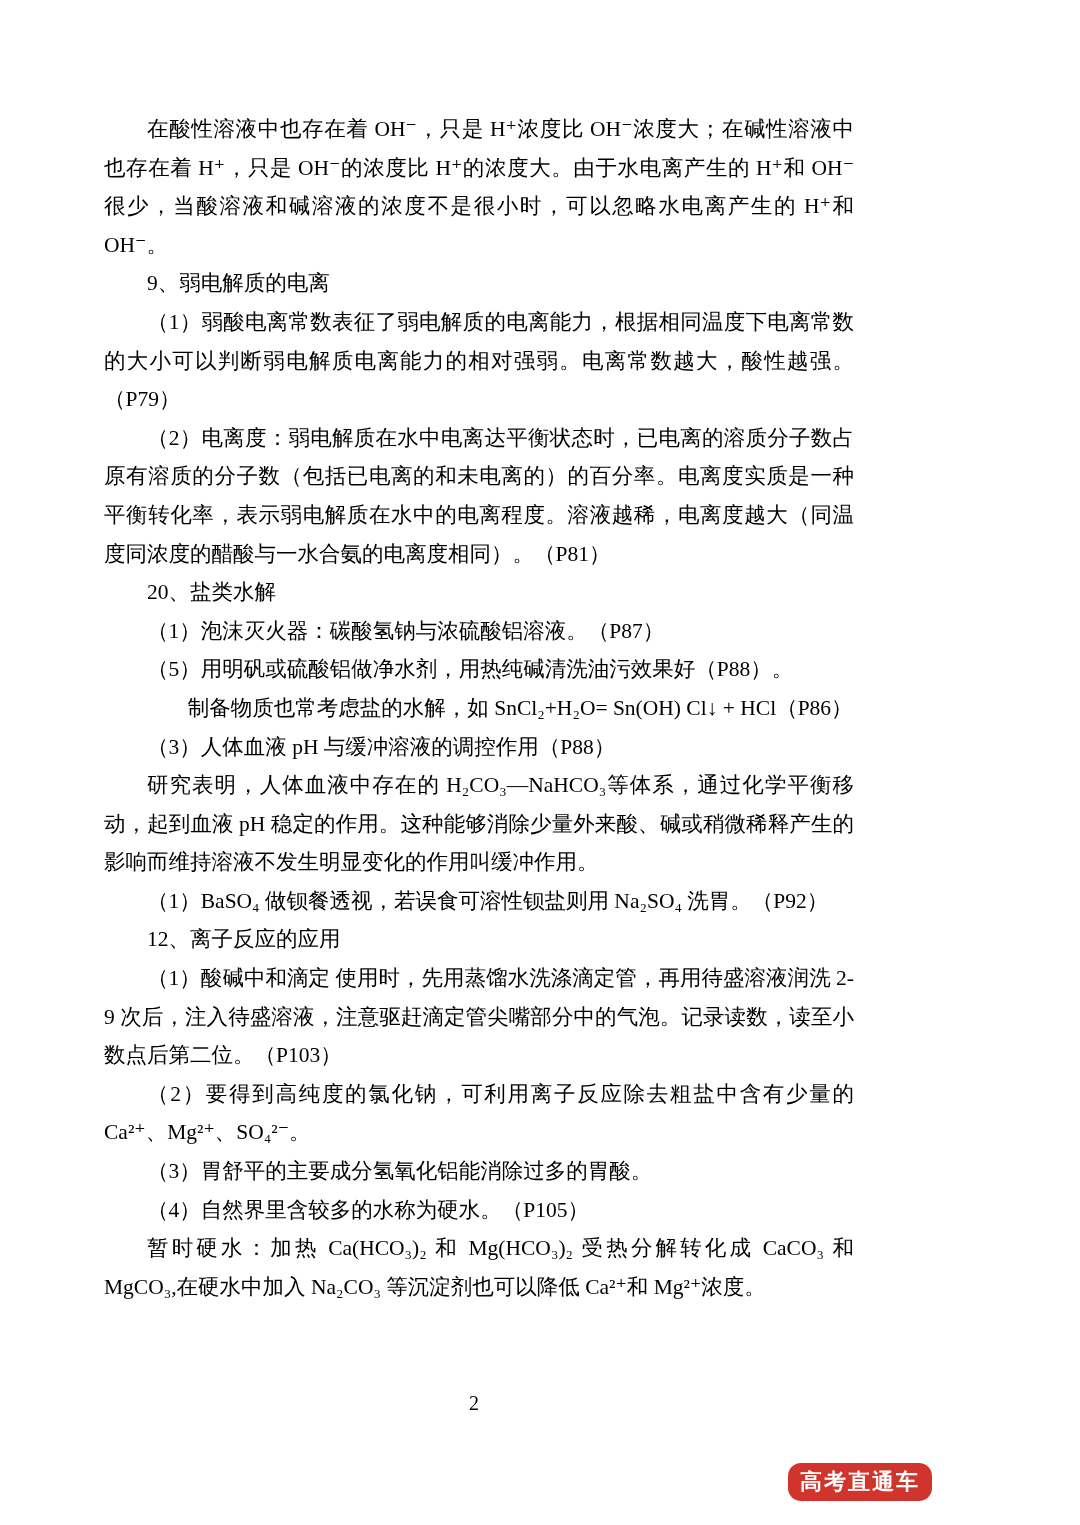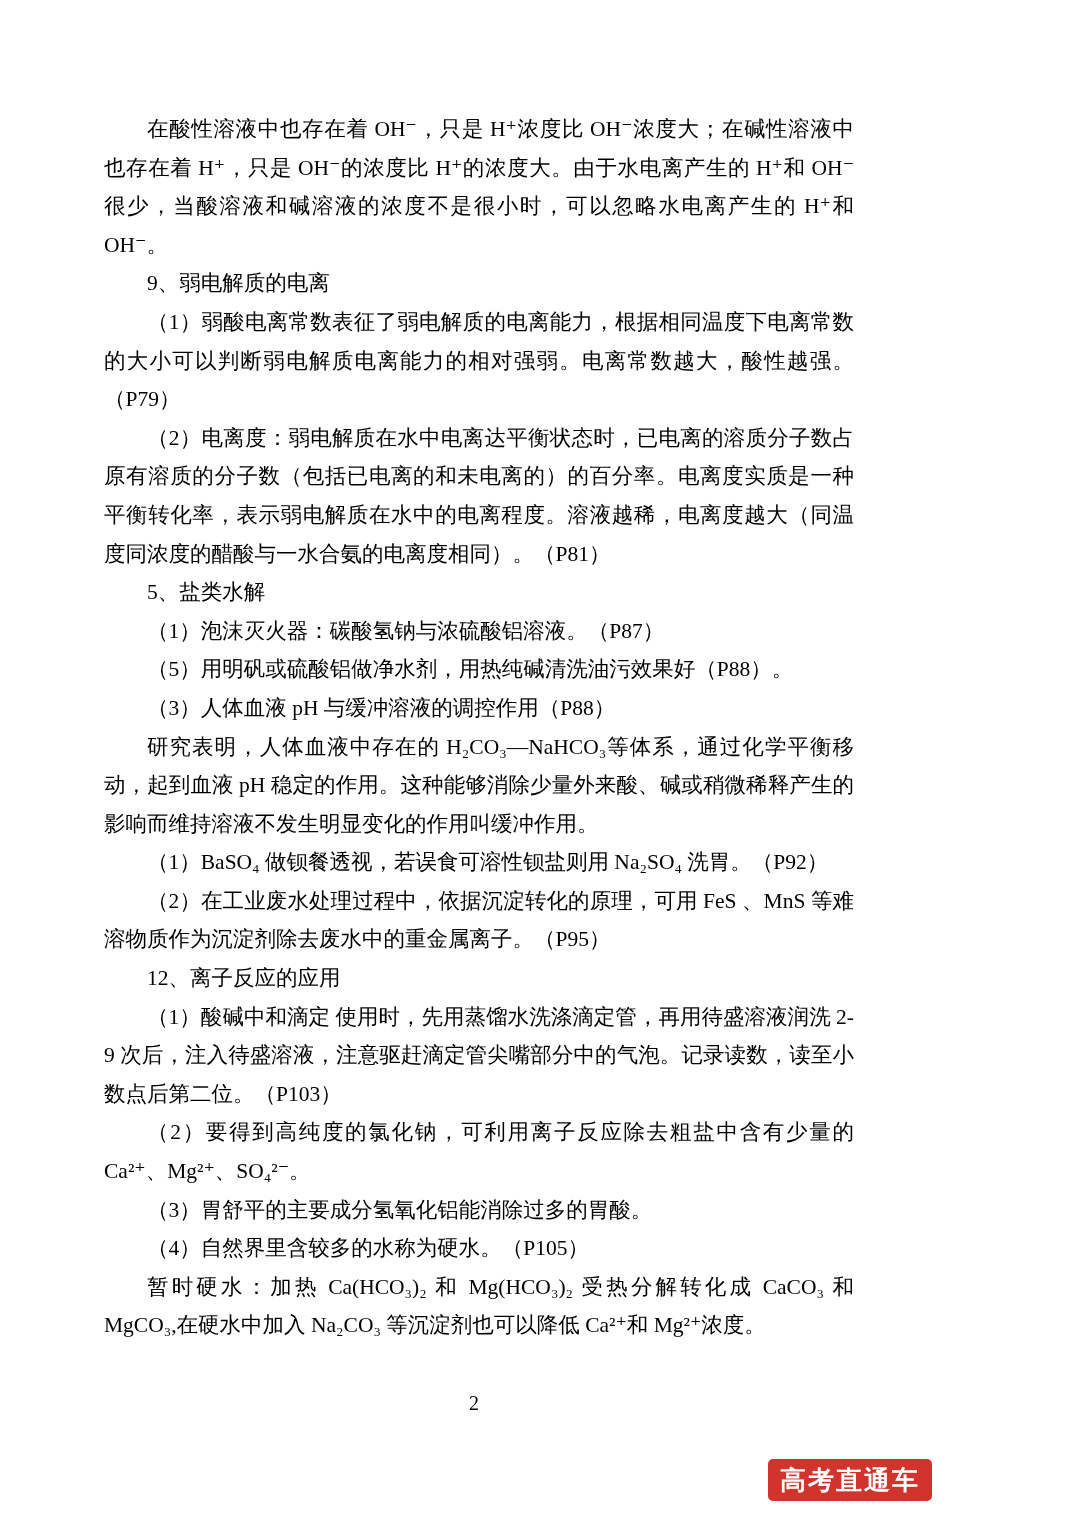--- a/index.html
+++ b/index.html
@@ -44,43 +44,43 @@
     font-family: "Liberation Serif", "DejaVu Serif", serif;
   }
   .watermark {
     position: absolute;
     right: 16px;
     bottom: 24px;
     background: #d0342c;
     color: #ffffff;
     font-family: "Liberation Sans", "DejaVu Sans", sans-serif;
     font-weight: bold;
-    font-size: 26px;
+    font-size: 22px;
     line-height: 1;
     padding: 8px 12px;
-    border-radius: 5px;
+    border-radius: 13px;
     letter-spacing: 2px;
   }
 </style>
 </head>
 <body>
 
 <div class="page">
   <div class="content">
     <p class="para">在酸性溶液中也存在着 OH⁻，只是 H⁺浓度比 OH⁻浓度大；在碱性溶液中也存在着 H⁺，只是 OH⁻的浓度比 H⁺的浓度大。由于水电离产生的 H⁺和 OH⁻很少，当酸溶液和碱溶液的浓度不是很小时，可以忽略水电离产生的 H⁺和 OH⁻。</p>
     <p class="para">9、弱电解质的电离</p>
     <p class="para">（1）弱酸电离常数表征了弱电解质的电离能力，根据相同温度下电离常数的大小可以判断弱电解质电离能力的相对强弱。电离常数越大，酸性越强。（P79）</p>
     <p class="para">（2）电离度：弱电解质在水中电离达平衡状态时，已电离的溶质分子数占原有溶质的分子数（包括已电离的和未电离的）的百分率。电离度实质是一种平衡转化率，表示弱电解质在水中的电离程度。溶液越稀，电离度越大（同温度同浓度的醋酸与一水合氨的电离度相同）。（P81）</p>
-    <p class="para">5、盐类水解</p>
+    <p class="para">20、盐类水解</p>
     <p class="para">（1）泡沫灭火器：碳酸氢钠与浓硫酸铝溶液。（P87）</p>
     <p class="para">（5）用明矾或硫酸铝做净水剂，用热纯碱清洗油污效果好（P88）。</p>
+    <p class="para indent-deep">制备物质也常考虑盐的水解，如 SnCl₂+H₂O= Sn(OH) Cl↓ + HCl（P86）</p>
     <p class="para">（3）人体血液 pH 与缓冲溶液的调控作用（P88）</p>
     <p class="para">研究表明，人体血液中存在的 H₂CO₃—NaHCO₃等体系，通过化学平衡移动，起到血液 pH 稳定的作用。这种能够消除少量外来酸、碱或稍微稀释产生的影响而维持溶液不发生明显变化的作用叫缓冲作用。</p>
     <p class="para">（1）BaSO₄ 做钡餐透视，若误食可溶性钡盐则用 Na₂SO₄ 洗胃。（P92）</p>
-    <p class="para">（2）在工业废水处理过程中，依据沉淀转化的原理，可用 FeS 、MnS 等难溶物质作为沉淀剂除去废水中的重金属离子。（P95）</p>
     <p class="para">12、离子反应的应用</p>
     <p class="para">（1）酸碱中和滴定 使用时，先用蒸馏水洗涤滴定管，再用待盛溶液润洗 2-9 次后，注入待盛溶液，注意驱赶滴定管尖嘴部分中的气泡。记录读数，读至小数点后第二位。（P103）</p>
     <p class="para">（2）要得到高纯度的氯化钠，可利用离子反应除去粗盐中含有少量的 Ca²⁺、Mg²⁺、SO₄²⁻。</p>
     <p class="para">（3）胃舒平的主要成分氢氧化铝能消除过多的胃酸。</p>
     <p class="para">（4）自然界里含较多的水称为硬水。（P105）</p>
     <p class="para">暂时硬水：加热 Ca(HCO₃)₂ 和 Mg(HCO₃)₂ 受热分解转化成 CaCO₃ 和 MgCO₃,在硬水中加入 Na₂CO₃ 等沉淀剂也可以降低 Ca²⁺和 Mg²⁺浓度。</p>
   </div>
 
   <div class="page-number">2</div>
 

